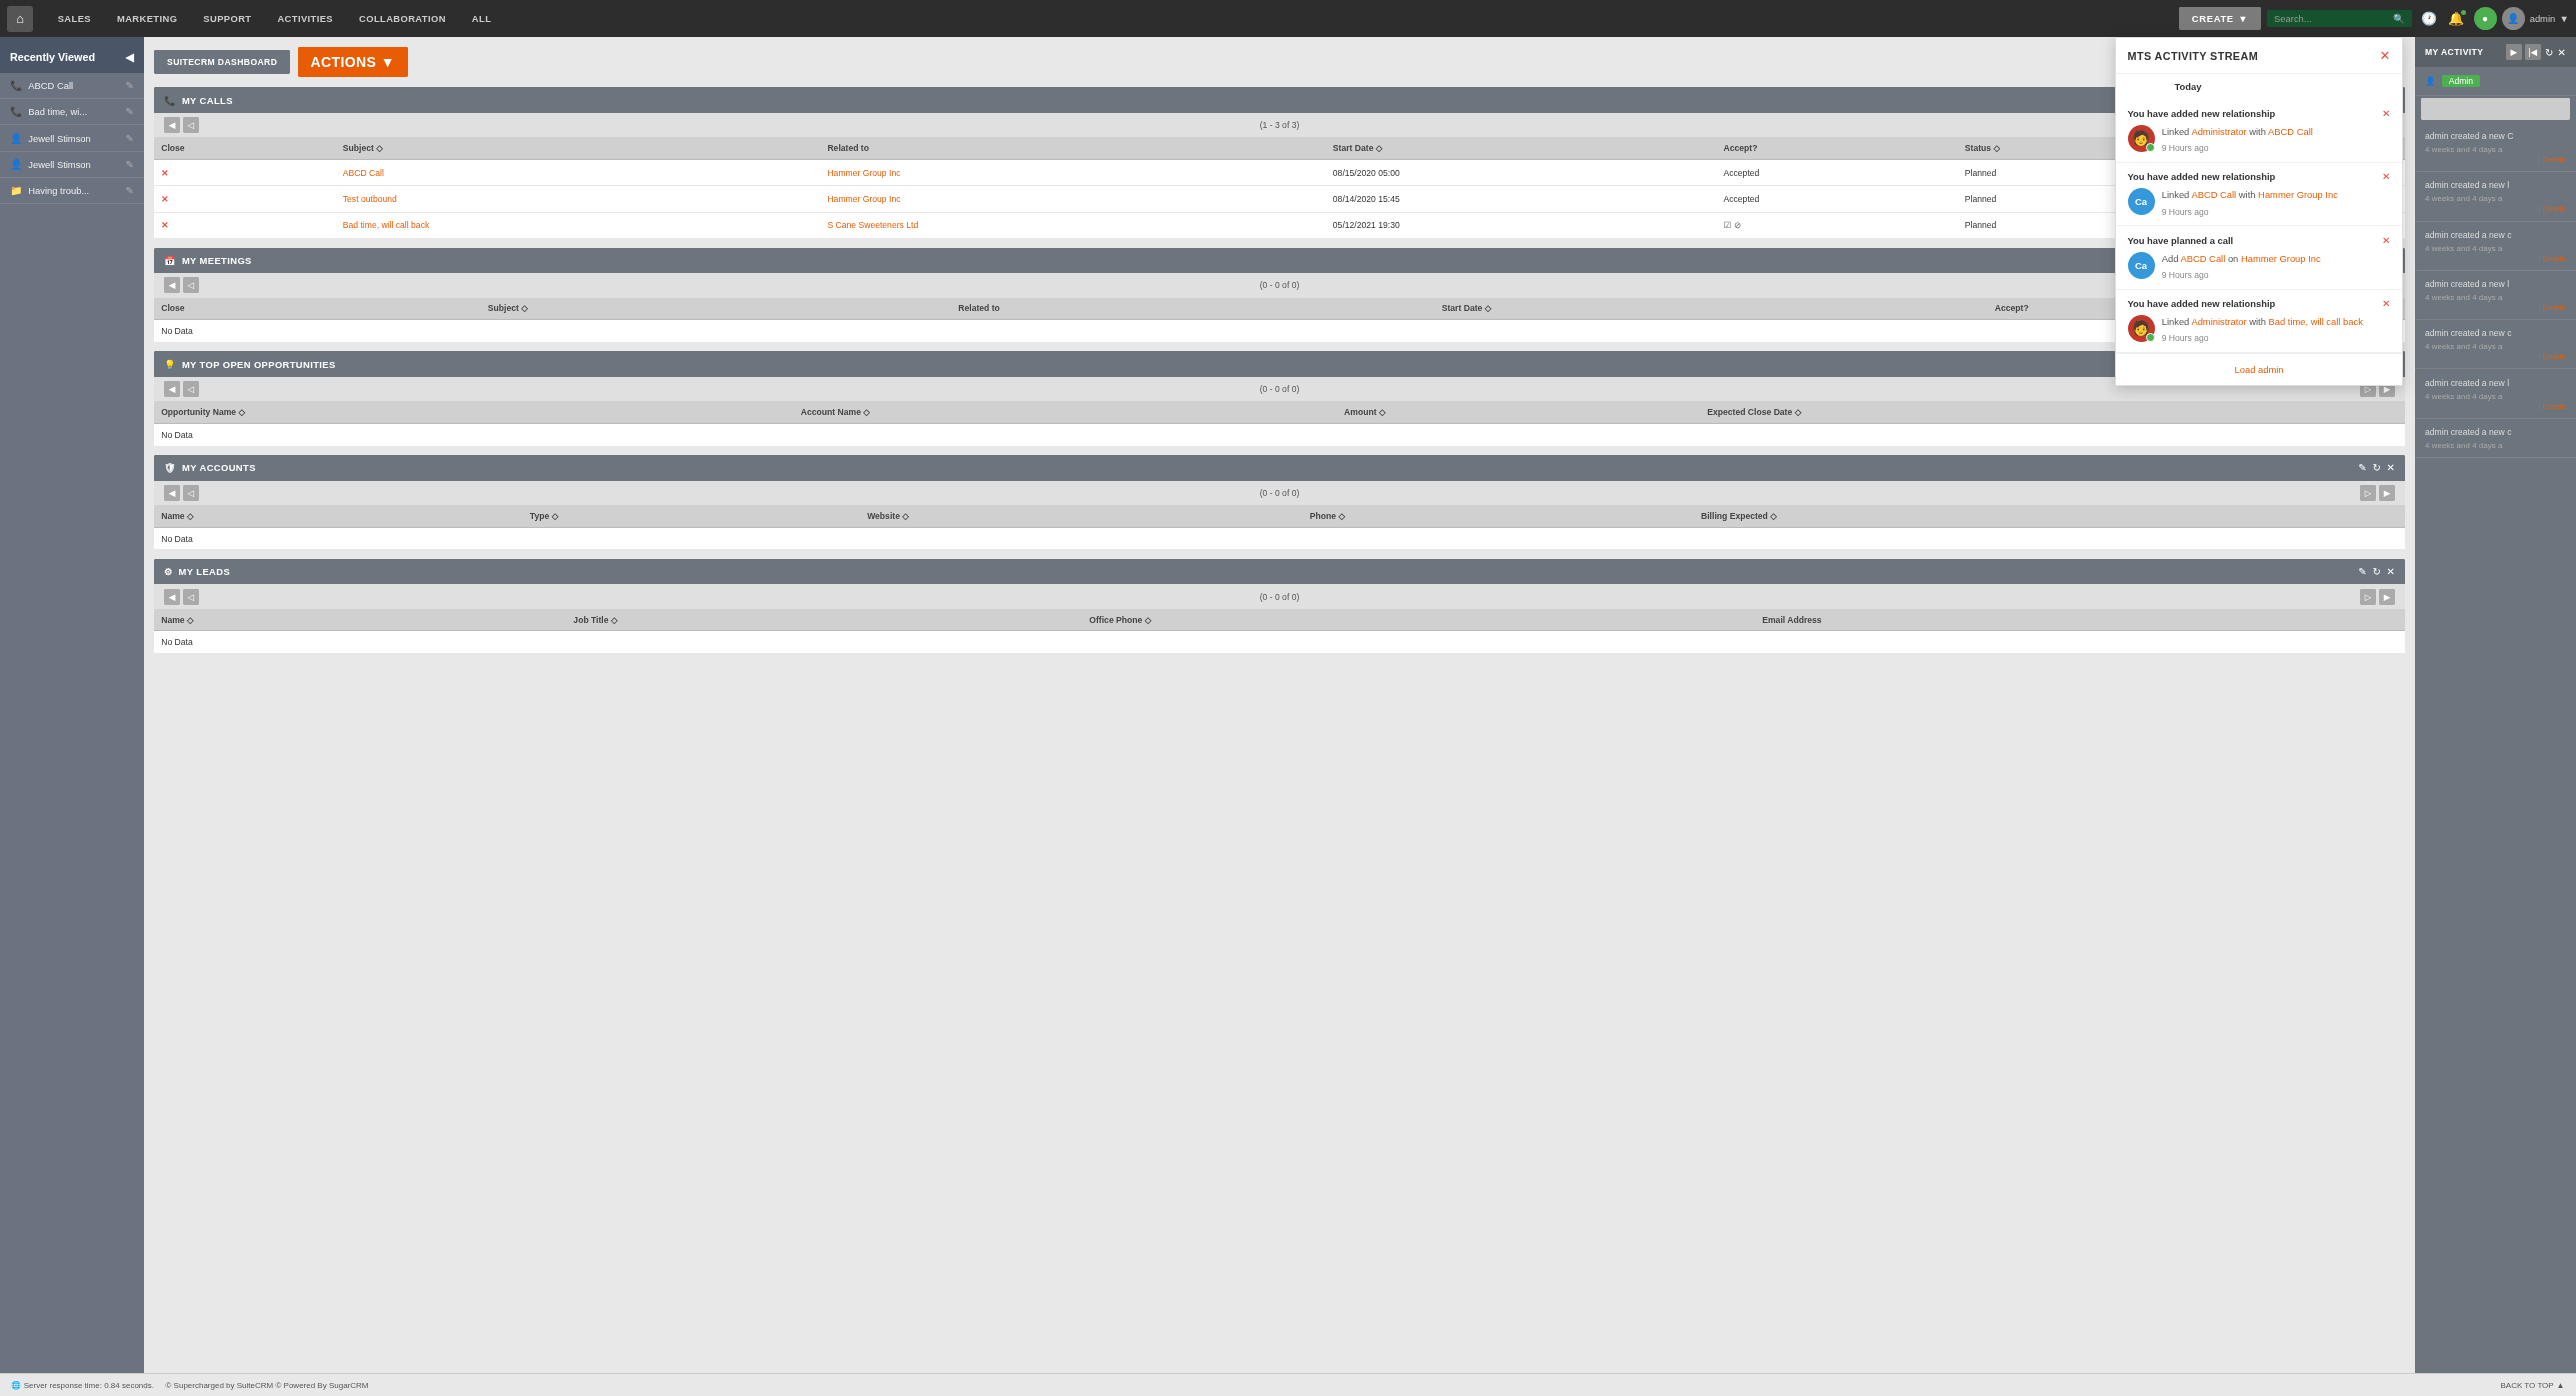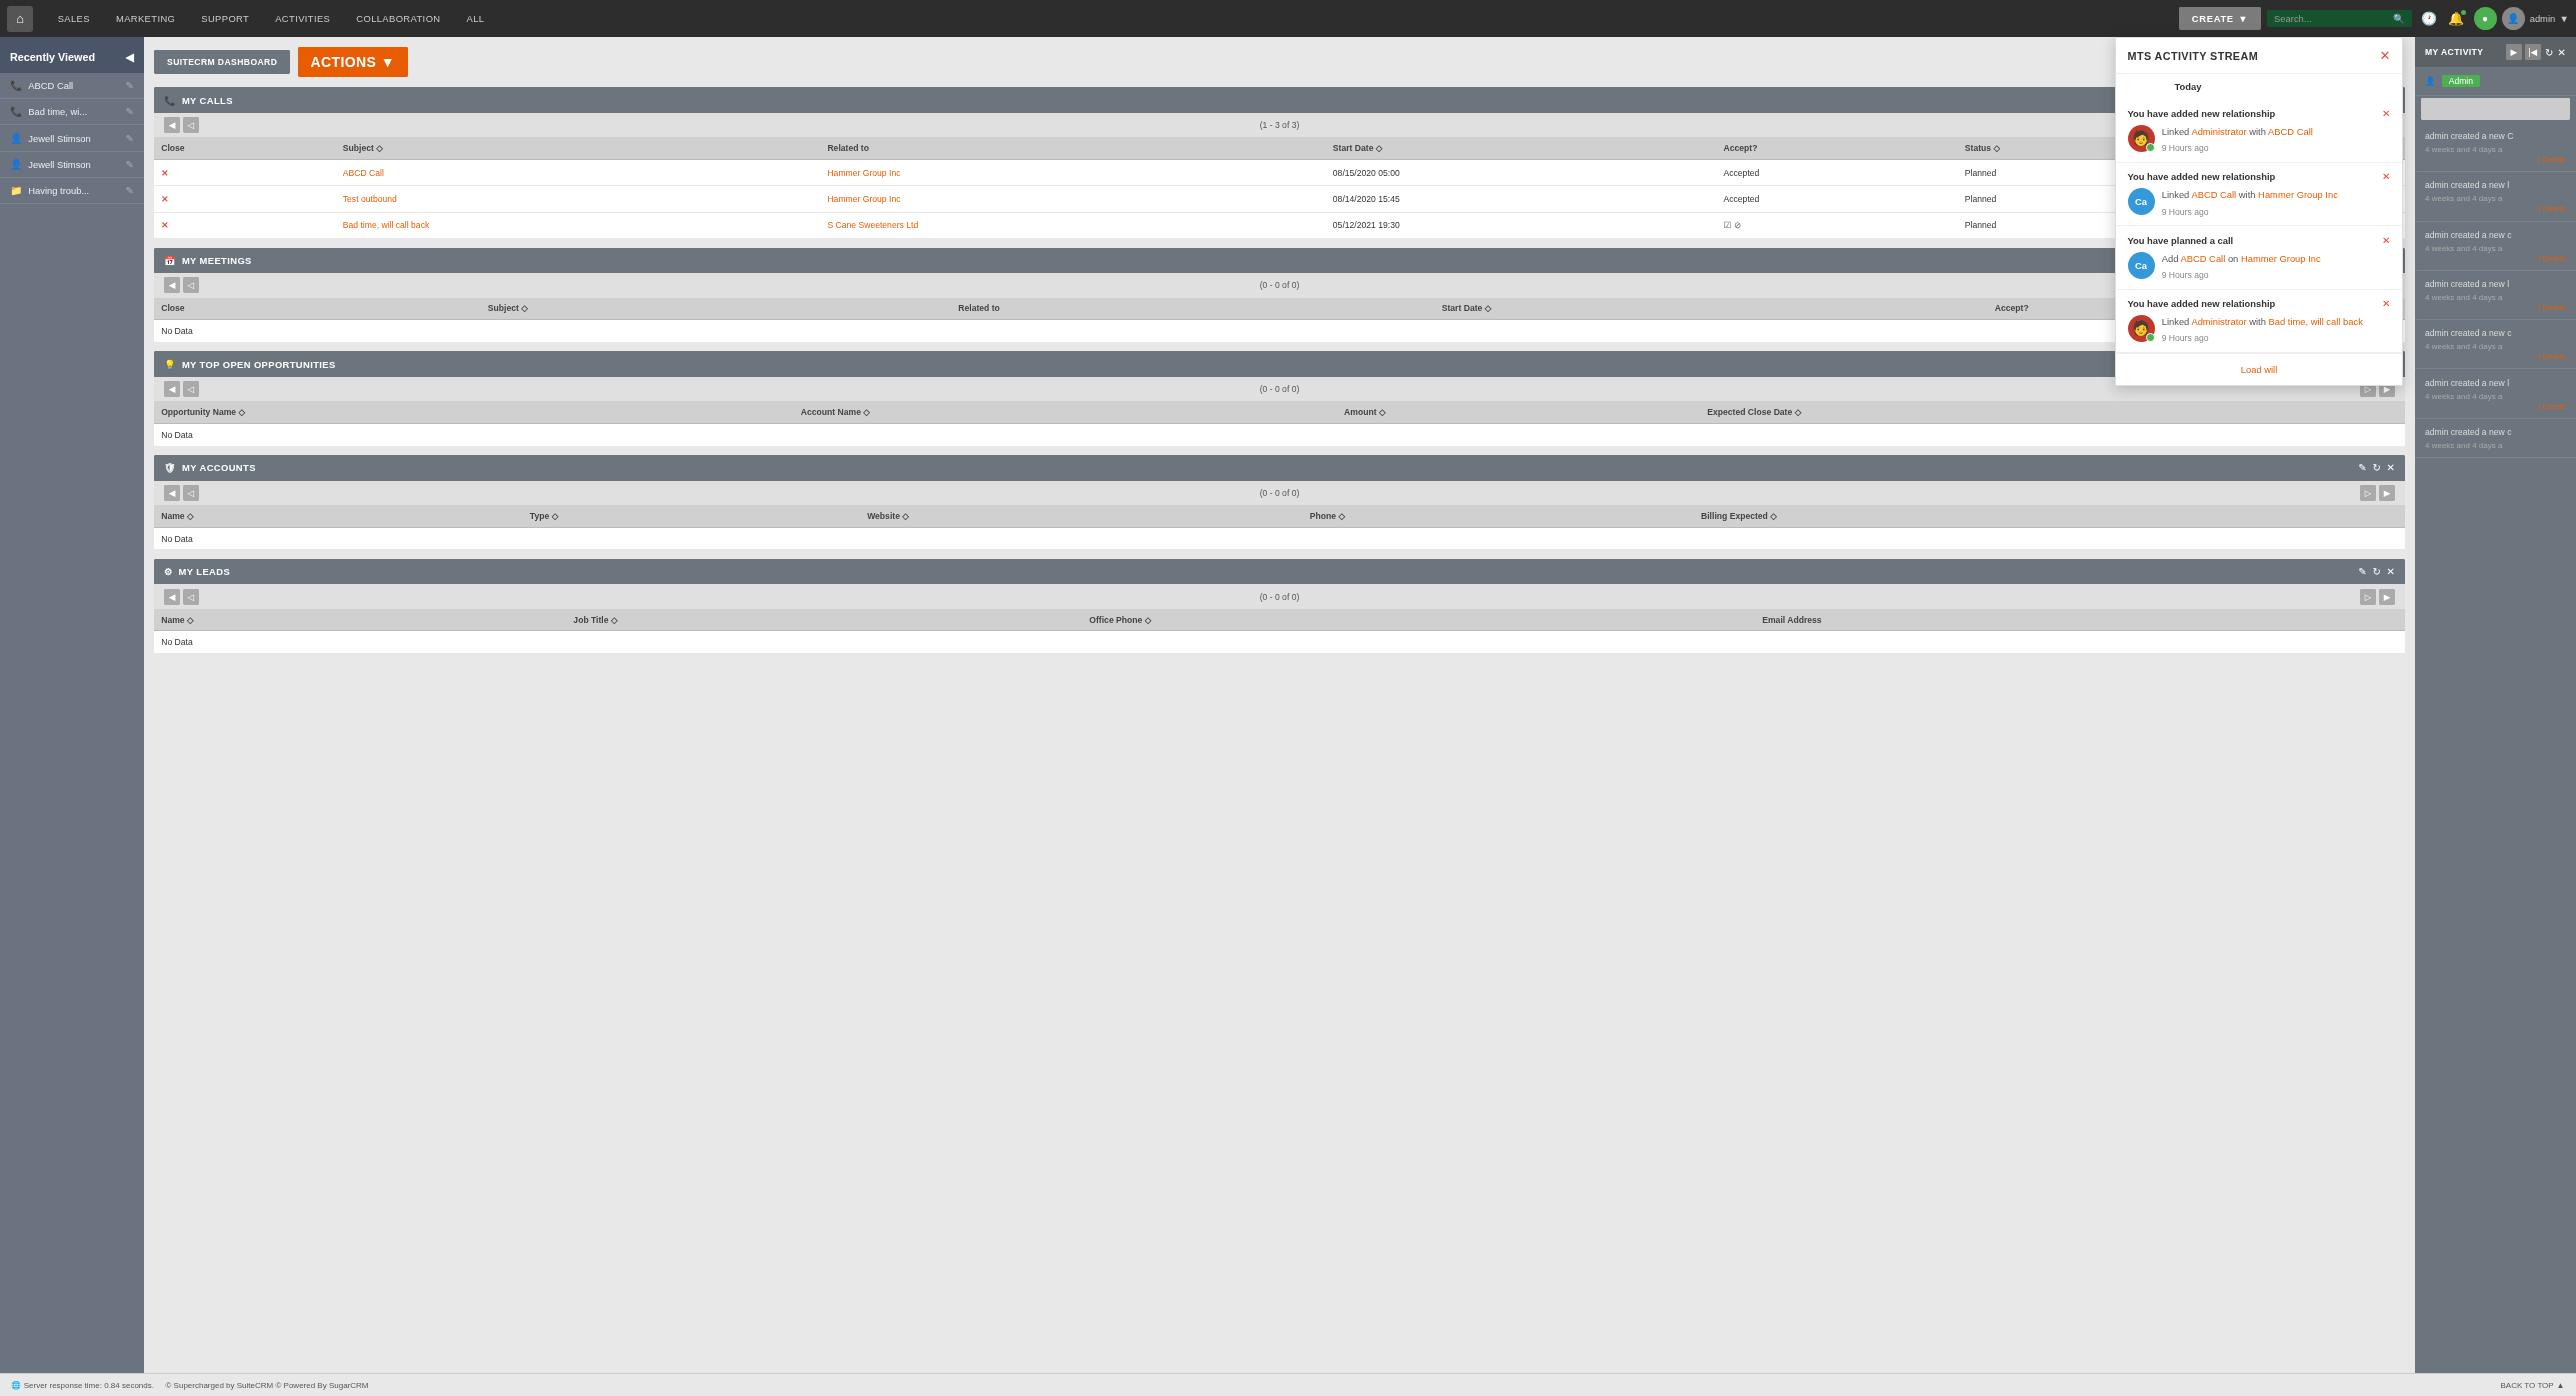--- a/index.html
+++ b/index.html
@@ -31,21 +31,21 @@
       gap: 0;
       flex: 1;
     }
     .nav-item {
       color: #ccc;
       padding: 0 13px;
       height: 37px;
       display: flex; align-items: center;
       cursor: pointer;
       font-size: 9.4px;
-      font-weight: 400;
+      font-weight: 700;
       letter-spacing: 0.4px;
       text-transform: uppercase;
     }
     .nav-right {
       display: flex;
       align-items: center;
       gap: 5.8px;
     }
     .create-btn {
       background: #7b7b7b;
@@ -836,21 +836,21 @@
         <div>
           <div class="mts-item-text">
             Linked <a class="mts-link">Administrator</a> with <a class="mts-link">Bad time, will call back</a>
           </div>
           <div class="mts-time">9 Hours ago</div>
         </div>
       </div>
     </div>
 
     <div class="mts-load-more">
-      <button class="mts-load-btn">Load will</button>
+      <button class="mts-load-btn">Load admin</button>
     </div>
   </div>
 </div>
 
 <footer class="footer">
   <div style="display:flex;align-items:center;gap:11.5px;">
     <span>
       <span>🌐</span>
       <span>Server response time: 0.84 seconds.</span>
     </span>

